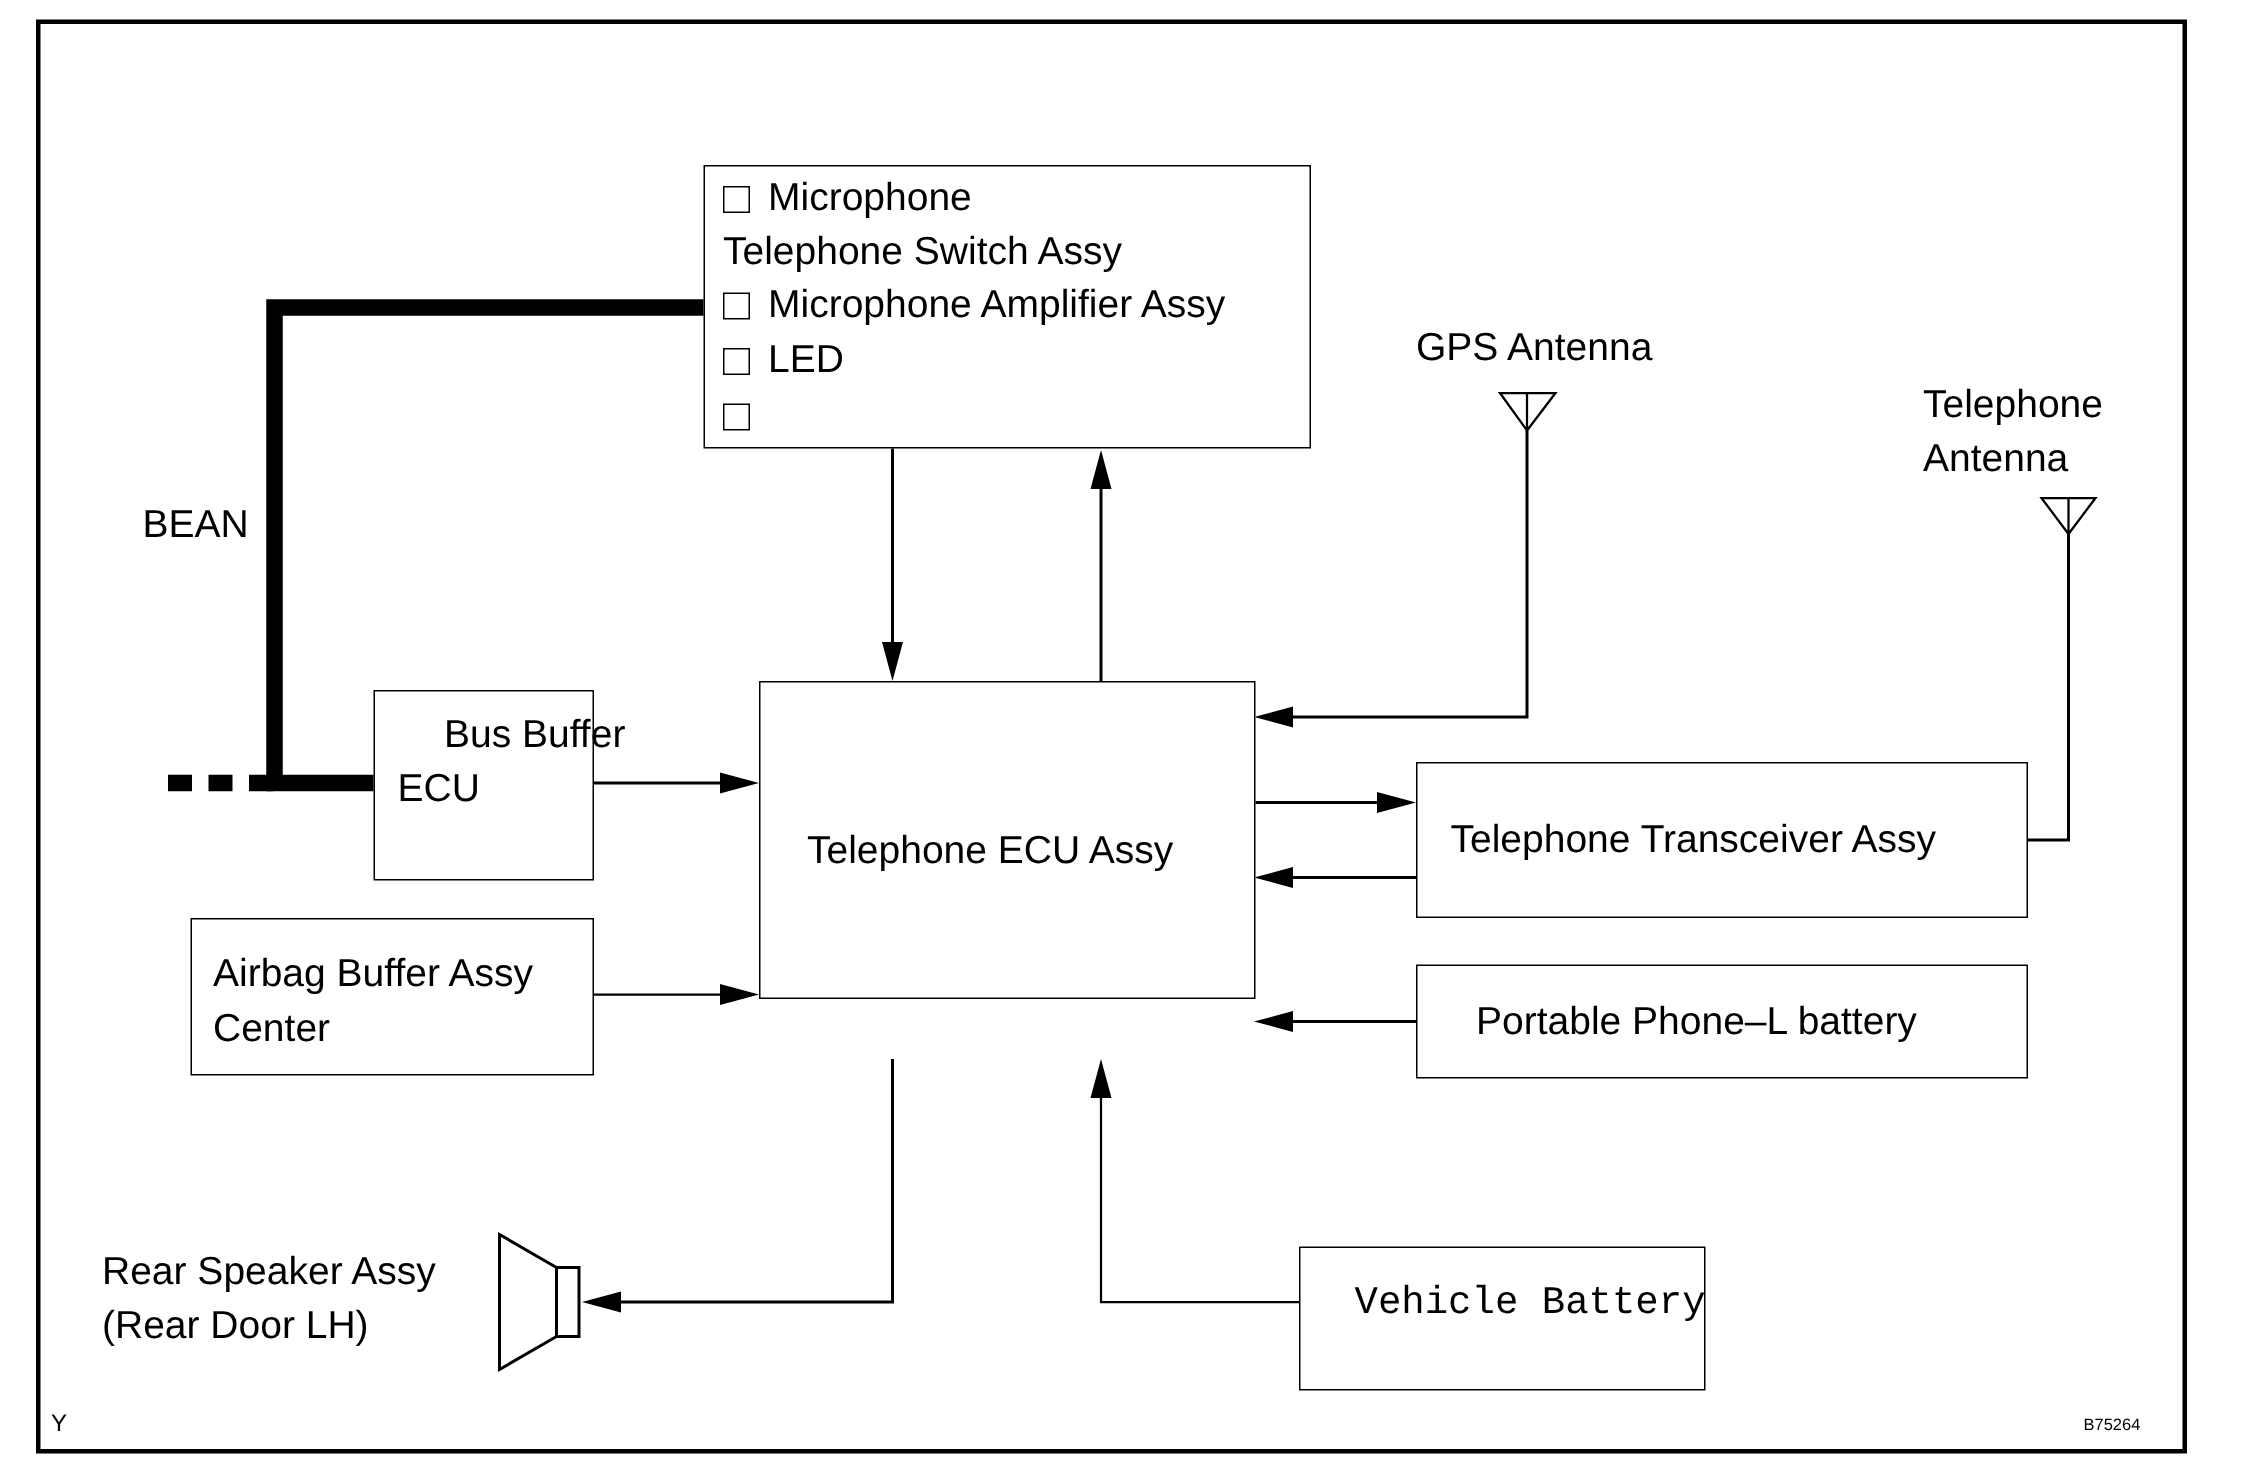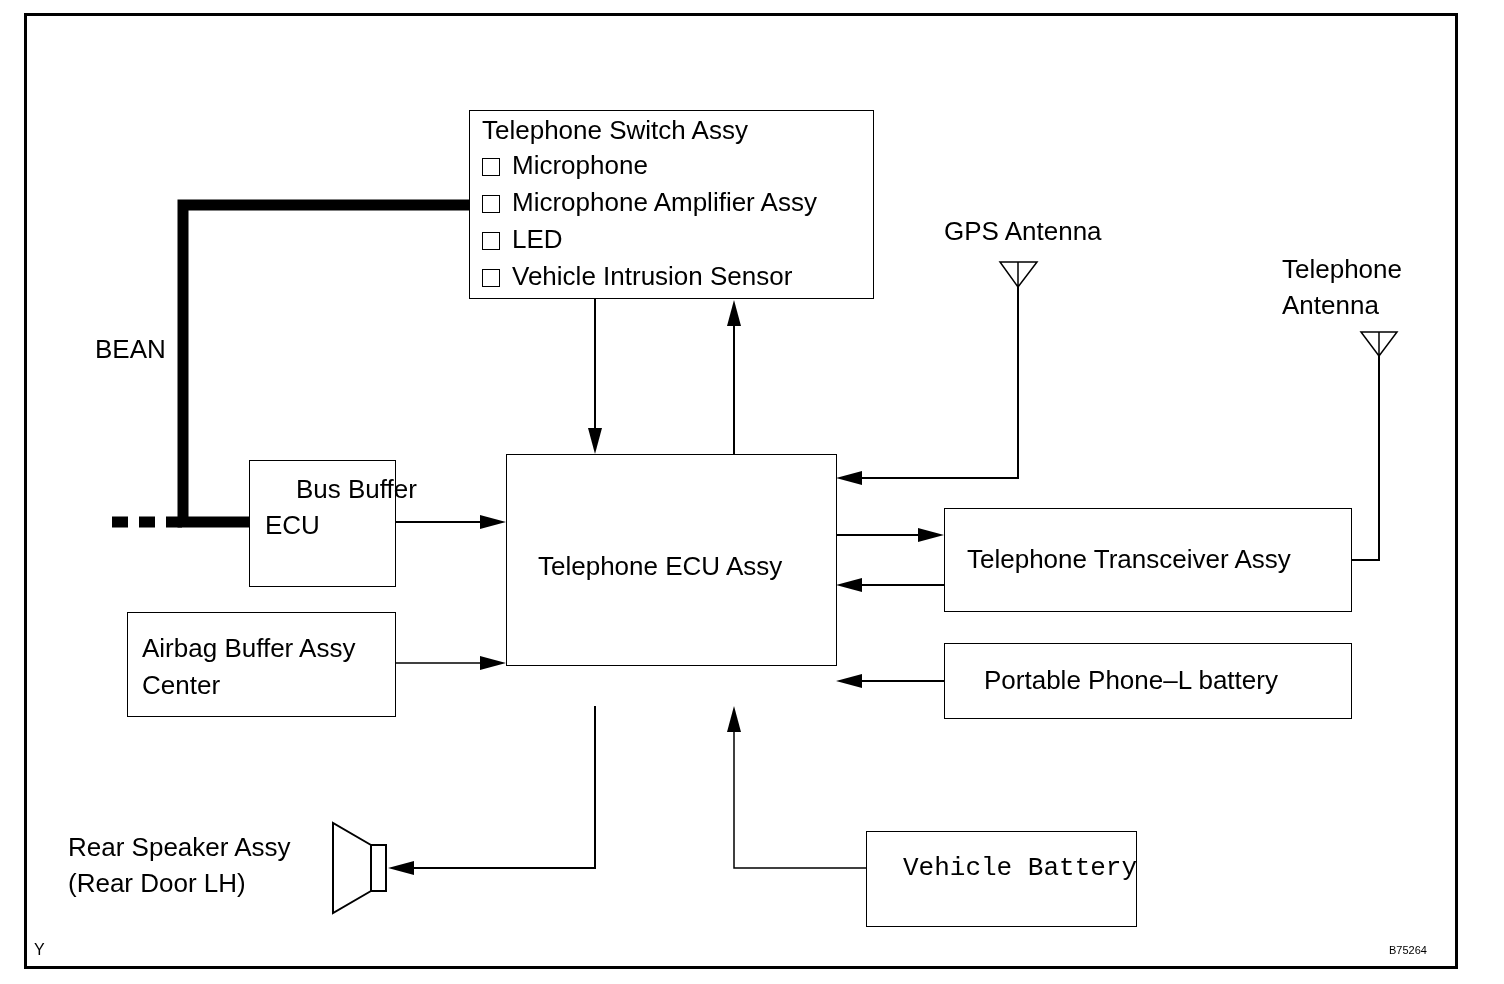--- a/index.html
+++ b/index.html
@@ -64,25 +64,25 @@
   <path d="M595,706 L595,868 L410,868" stroke="#000" stroke-width="2" fill="none"></path>
   <path d="M388,868 L414,861 L414,875 Z" fill="#000"></path>
 
   <g>
     <rect x="371" y="845" width="15" height="46" stroke="#000" stroke-width="2" fill="#fff"></rect>
     <path d="M371,845 L333,823 L333,913 L371,891" stroke="#000" stroke-width="2" fill="none"></path>
   </g>
 </svg>
 
 <div class="box" style="left:469px; top:110px; width:405px; height:189px; padding:2px 0 0 12px;">
+  <div class="lbl row" style="position:static;"><span class="chk"></span><span>Microphone</span></div>
   <div class="lbl" style="position:static; line-height:34px;">Telephone Switch Assy</div>
-  <div class="lbl row" style="position:static;"><span class="chk"></span><span>Microphone</span></div>
   <div class="lbl row" style="position:static;"><span class="chk"></span><span>Microphone Amplifier Assy</span></div>
   <div class="lbl row" style="position:static;"><span class="chk"></span><span>LED</span></div>
-  <div class="lbl row" style="position:static;"><span class="chk"></span><span>Vehicle Intrusion Sensor</span></div>
+  <div class="lbl row" style="position:static;"><span class="chk"></span></div>
 </div>
 
 <div class="lbl" style="left:95px; top:331px;">BEAN</div>
 
 <div class="box" style="left:249px; top:460px; width:147px; height:127px;">
   <div class="lbl" style="left:9px; top:10px;margin-left:37px;">Bus Buffer</div>
   <div class="lbl" style="left:15px; top:46px;">ECU</div>
 </div>
 
 <div class="box" style="left:127px; top:612px; width:269px; height:105px;">

